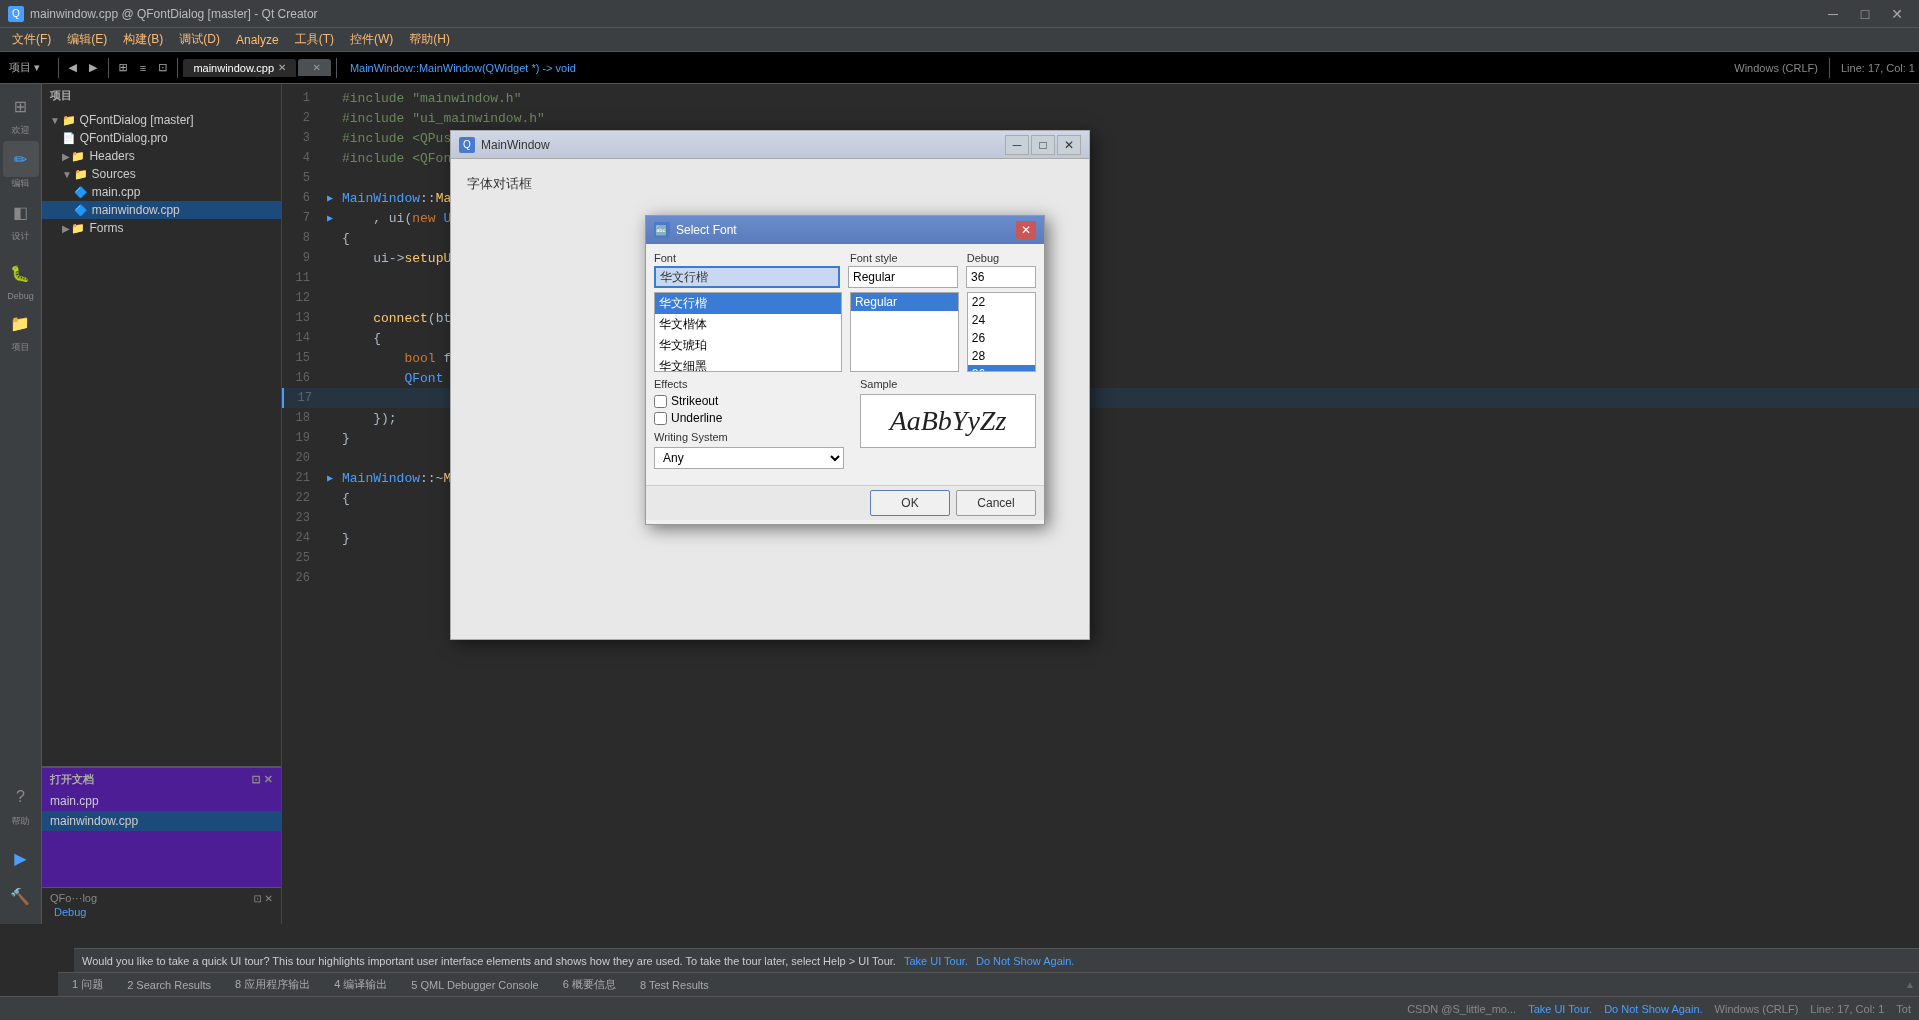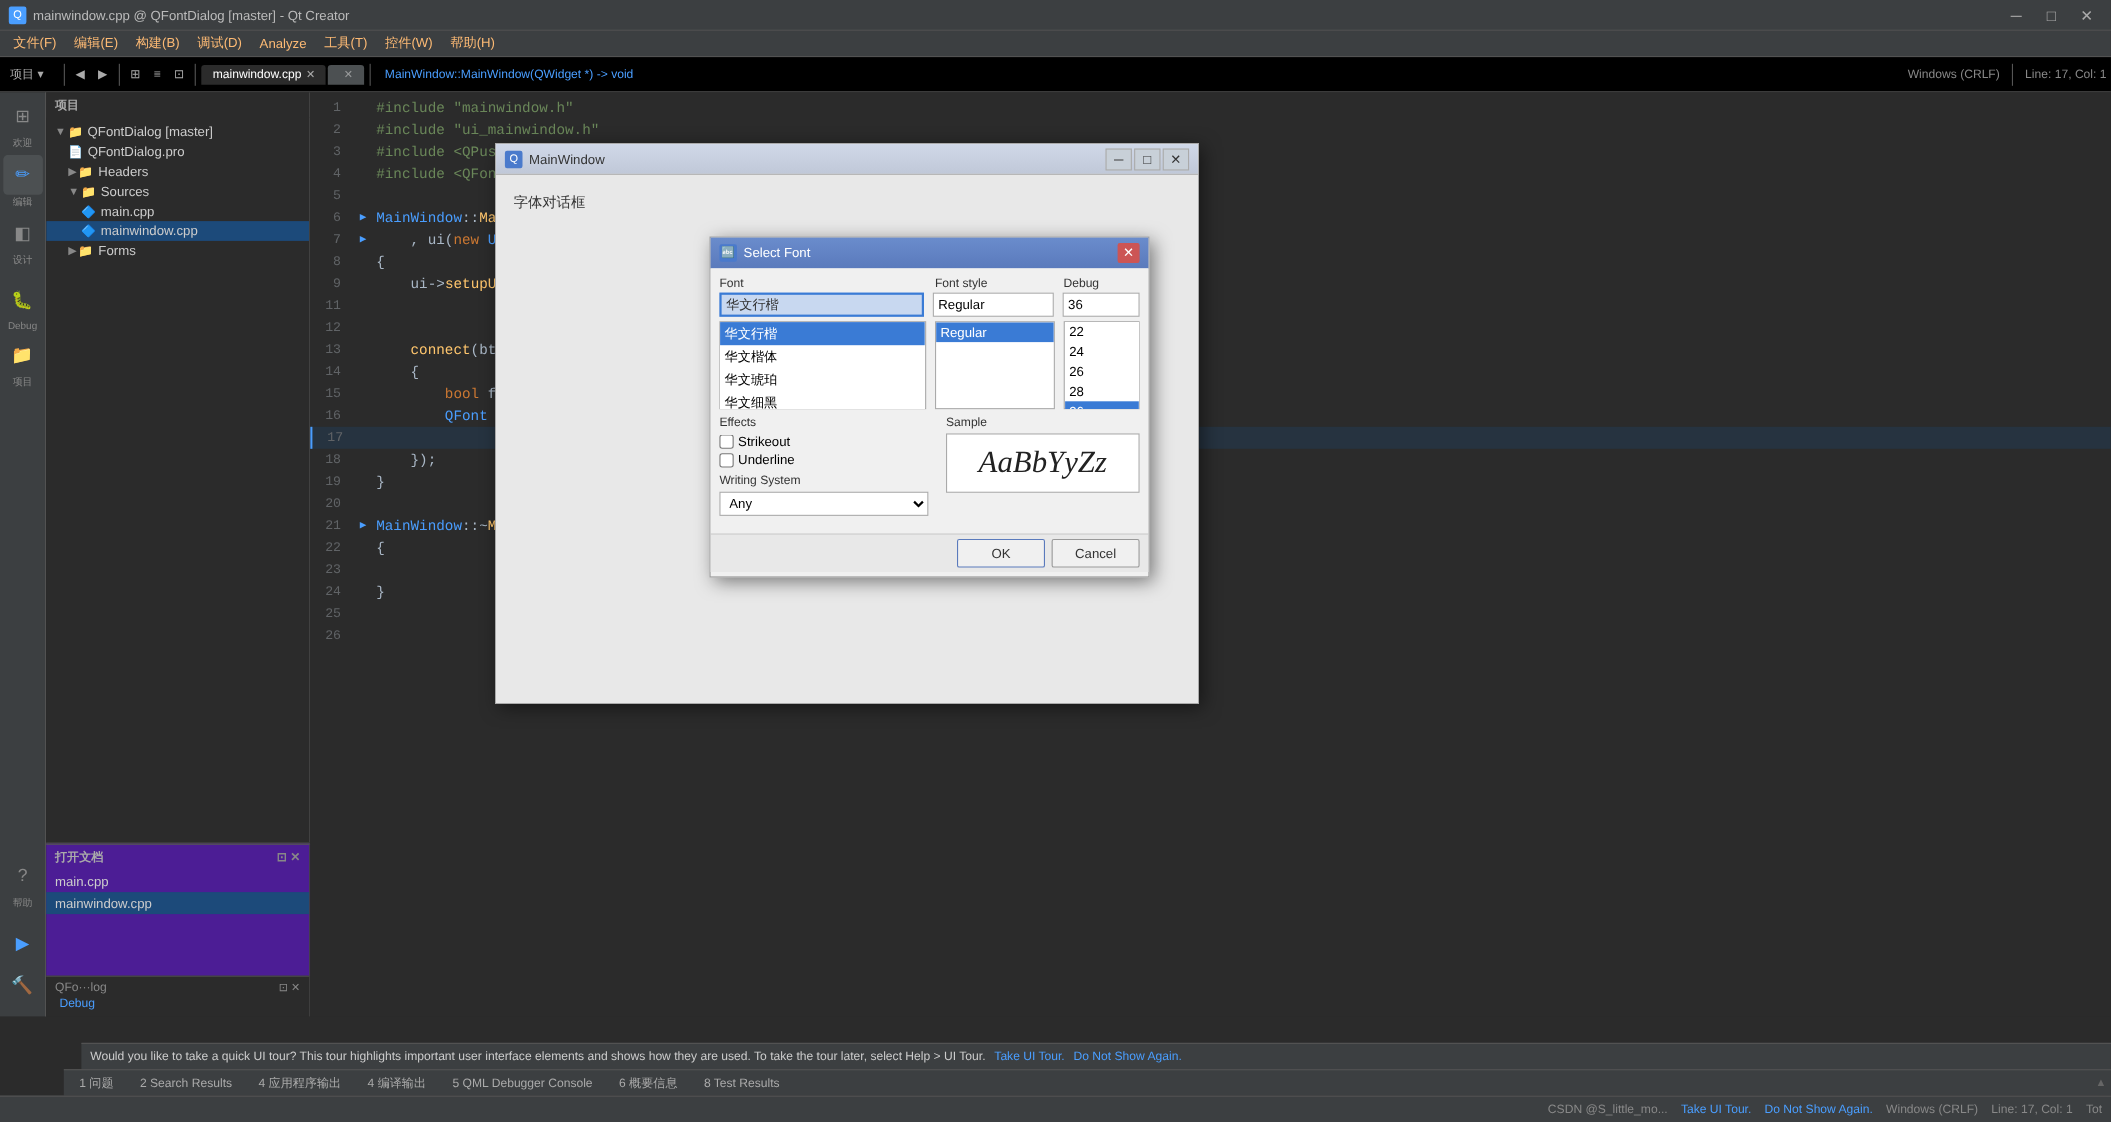--- a/index.html
+++ b/index.html
@@ -891,21 +891,21 @@
 
 <div id="tour-bar" style="position:absolute;bottom:48px;left:42px;right:0;height:24px;background:#3c3f41;display:flex;align-items:center;padding:0 8px;font-size:11px;color:#ccc;border-top:1px solid #555;gap:8px;">
   <span>Would you like to take a quick UI tour? This tour highlights important user interface elements and shows how they are used. To take the tour later, select Help &gt; UI Tour.</span>
   <span class="tour-link">Take UI Tour.</span>
   <span class="tour-link">Do Not Show Again.</span>
 </div>
 
 <div id="bottom-bar" style="position:absolute;bottom:24px;left:58px;right:0;height:24px;background:#3c3f41;display:flex;align-items:center;padding:0 4px;font-size:11px;color:#aaa;border-top:1px solid #555;gap:4px;">
   <span class="bb-tab">1 问题</span>
   <span class="bb-tab">2 Search Results</span>
-  <span class="bb-tab">4 应用程序输出</span>
+  <span class="bb-tab">8 应用程序输出</span>
   <span class="bb-tab">4 编译输出</span>
   <span class="bb-tab">5 QML Debugger Console</span>
   <span class="bb-tab">6 概要信息</span>
   <span class="bb-tab">8 Test Results</span>
   <span style="margin-left:auto;color:#666;font-size:10px;">▲</span>
 </div>
 
 <div id="status-bar">
   <span></span>
   <div class="sb-right">

